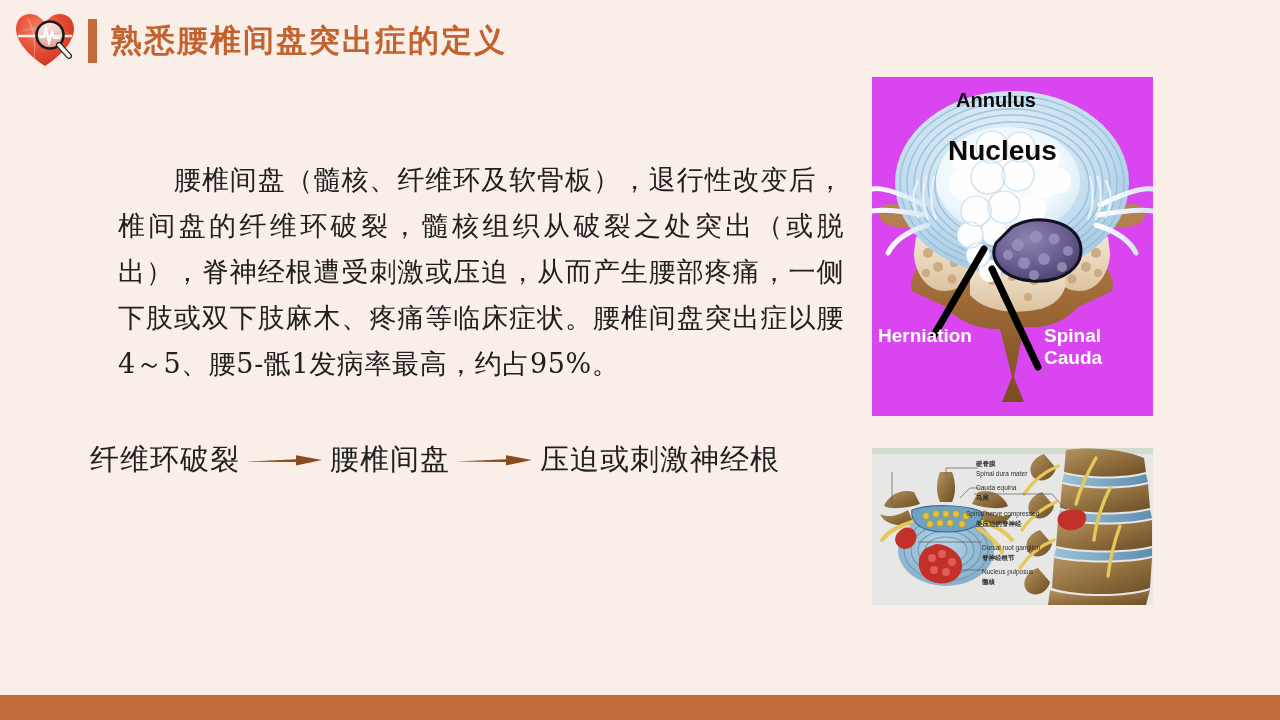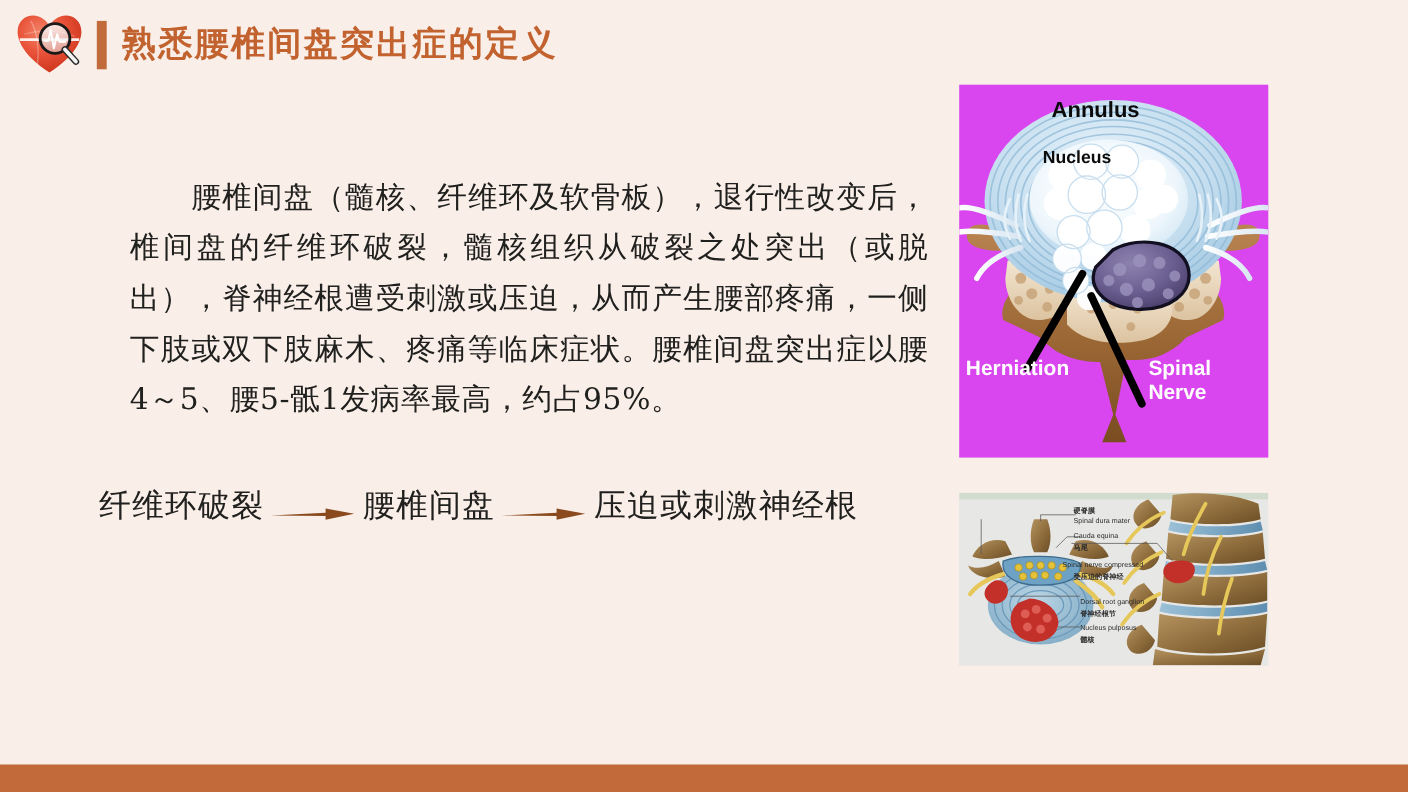--- a/index.html
+++ b/index.html
@@ -68,21 +68,21 @@
     letter-spacing: 0.6px;
     margin-left: 32px;
   }
 
   
   #flow-line {
     position: absolute;
     left: 90px;
     top: 440px;
     display: flex;
-    align-items: flex-end;
+    align-items: center;
     gap: 0px;
   }
   .flow-node {
     font-family: "DejaVu Serif", "Liberation Serif", serif;
     font-size: 29px;
     color: #20201E;
     white-space: nowrap;
     letter-spacing: 1px;
   }
   .flow-arrow {
@@ -104,21 +104,21 @@
     overflow: hidden;
   }
   .axial-label {
     position: absolute;
     font-family: "Liberation Sans", sans-serif;
     font-weight: bold;
     white-space: nowrap;
     z-index: 6;
   }
   #lbl-annulus   { left: 84px;  top: 12px;  font-size: 20px; color: #0B0B0B; }
-  #lbl-nucleus   { left: 76px;  top: 58px;  font-size: 16px; color: #0B0B0B; }
+  #lbl-nucleus   { left: 76px;  top: 58px;  font-size: 28px; color: #0B0B0B; }
   #lbl-herniation{ left: 6px;   top: 248px; font-size: 19px; color: #FFFFFF; }
   #lbl-nerve     { left: 172px; top: 248px; font-size: 19px; color: #FFFFFF; line-height: 22px; }
 
   
   #img-spine-labels {
     position: absolute;
     left: 872px;
     top: 448px;
     width: 281px;
     height: 157px;
@@ -343,21 +343,21 @@
 
     <path d="M112 172 L 62 258" stroke="#000000" stroke-width="7" stroke-linecap="round"></path>
     <path d="M120 192 L 166 290" stroke="#000000" stroke-width="7" stroke-linecap="round"></path>
   </svg>
 
   <div class="axial-label" id="lbl-annulus">Annulus</div>
   <div class="axial-label" id="lbl-nucleus">Nucleus</div>
   <div class="axial-label" id="lbl-herniation">Herniation</div>
   <div class="axial-label" id="lbl-nerve">
     <span>Spinal</span><br>
-    <span>Nerve</span>
+    <span>Cauda</span>
   </div>
 </div>
 
 <div id="img-spine-labels">
   <svg width="281" height="157" viewBox="0 0 281 157" style="position:absolute;left:0;top:0;">
     <defs>
       <linearGradient id="vBone" x1="0" y1="0" x2="1" y2="1">
         <stop offset="0%" stop-color="#B59461"></stop>
         <stop offset="55%" stop-color="#8E6C3C"></stop>
         <stop offset="100%" stop-color="#6B4E26"></stop>

